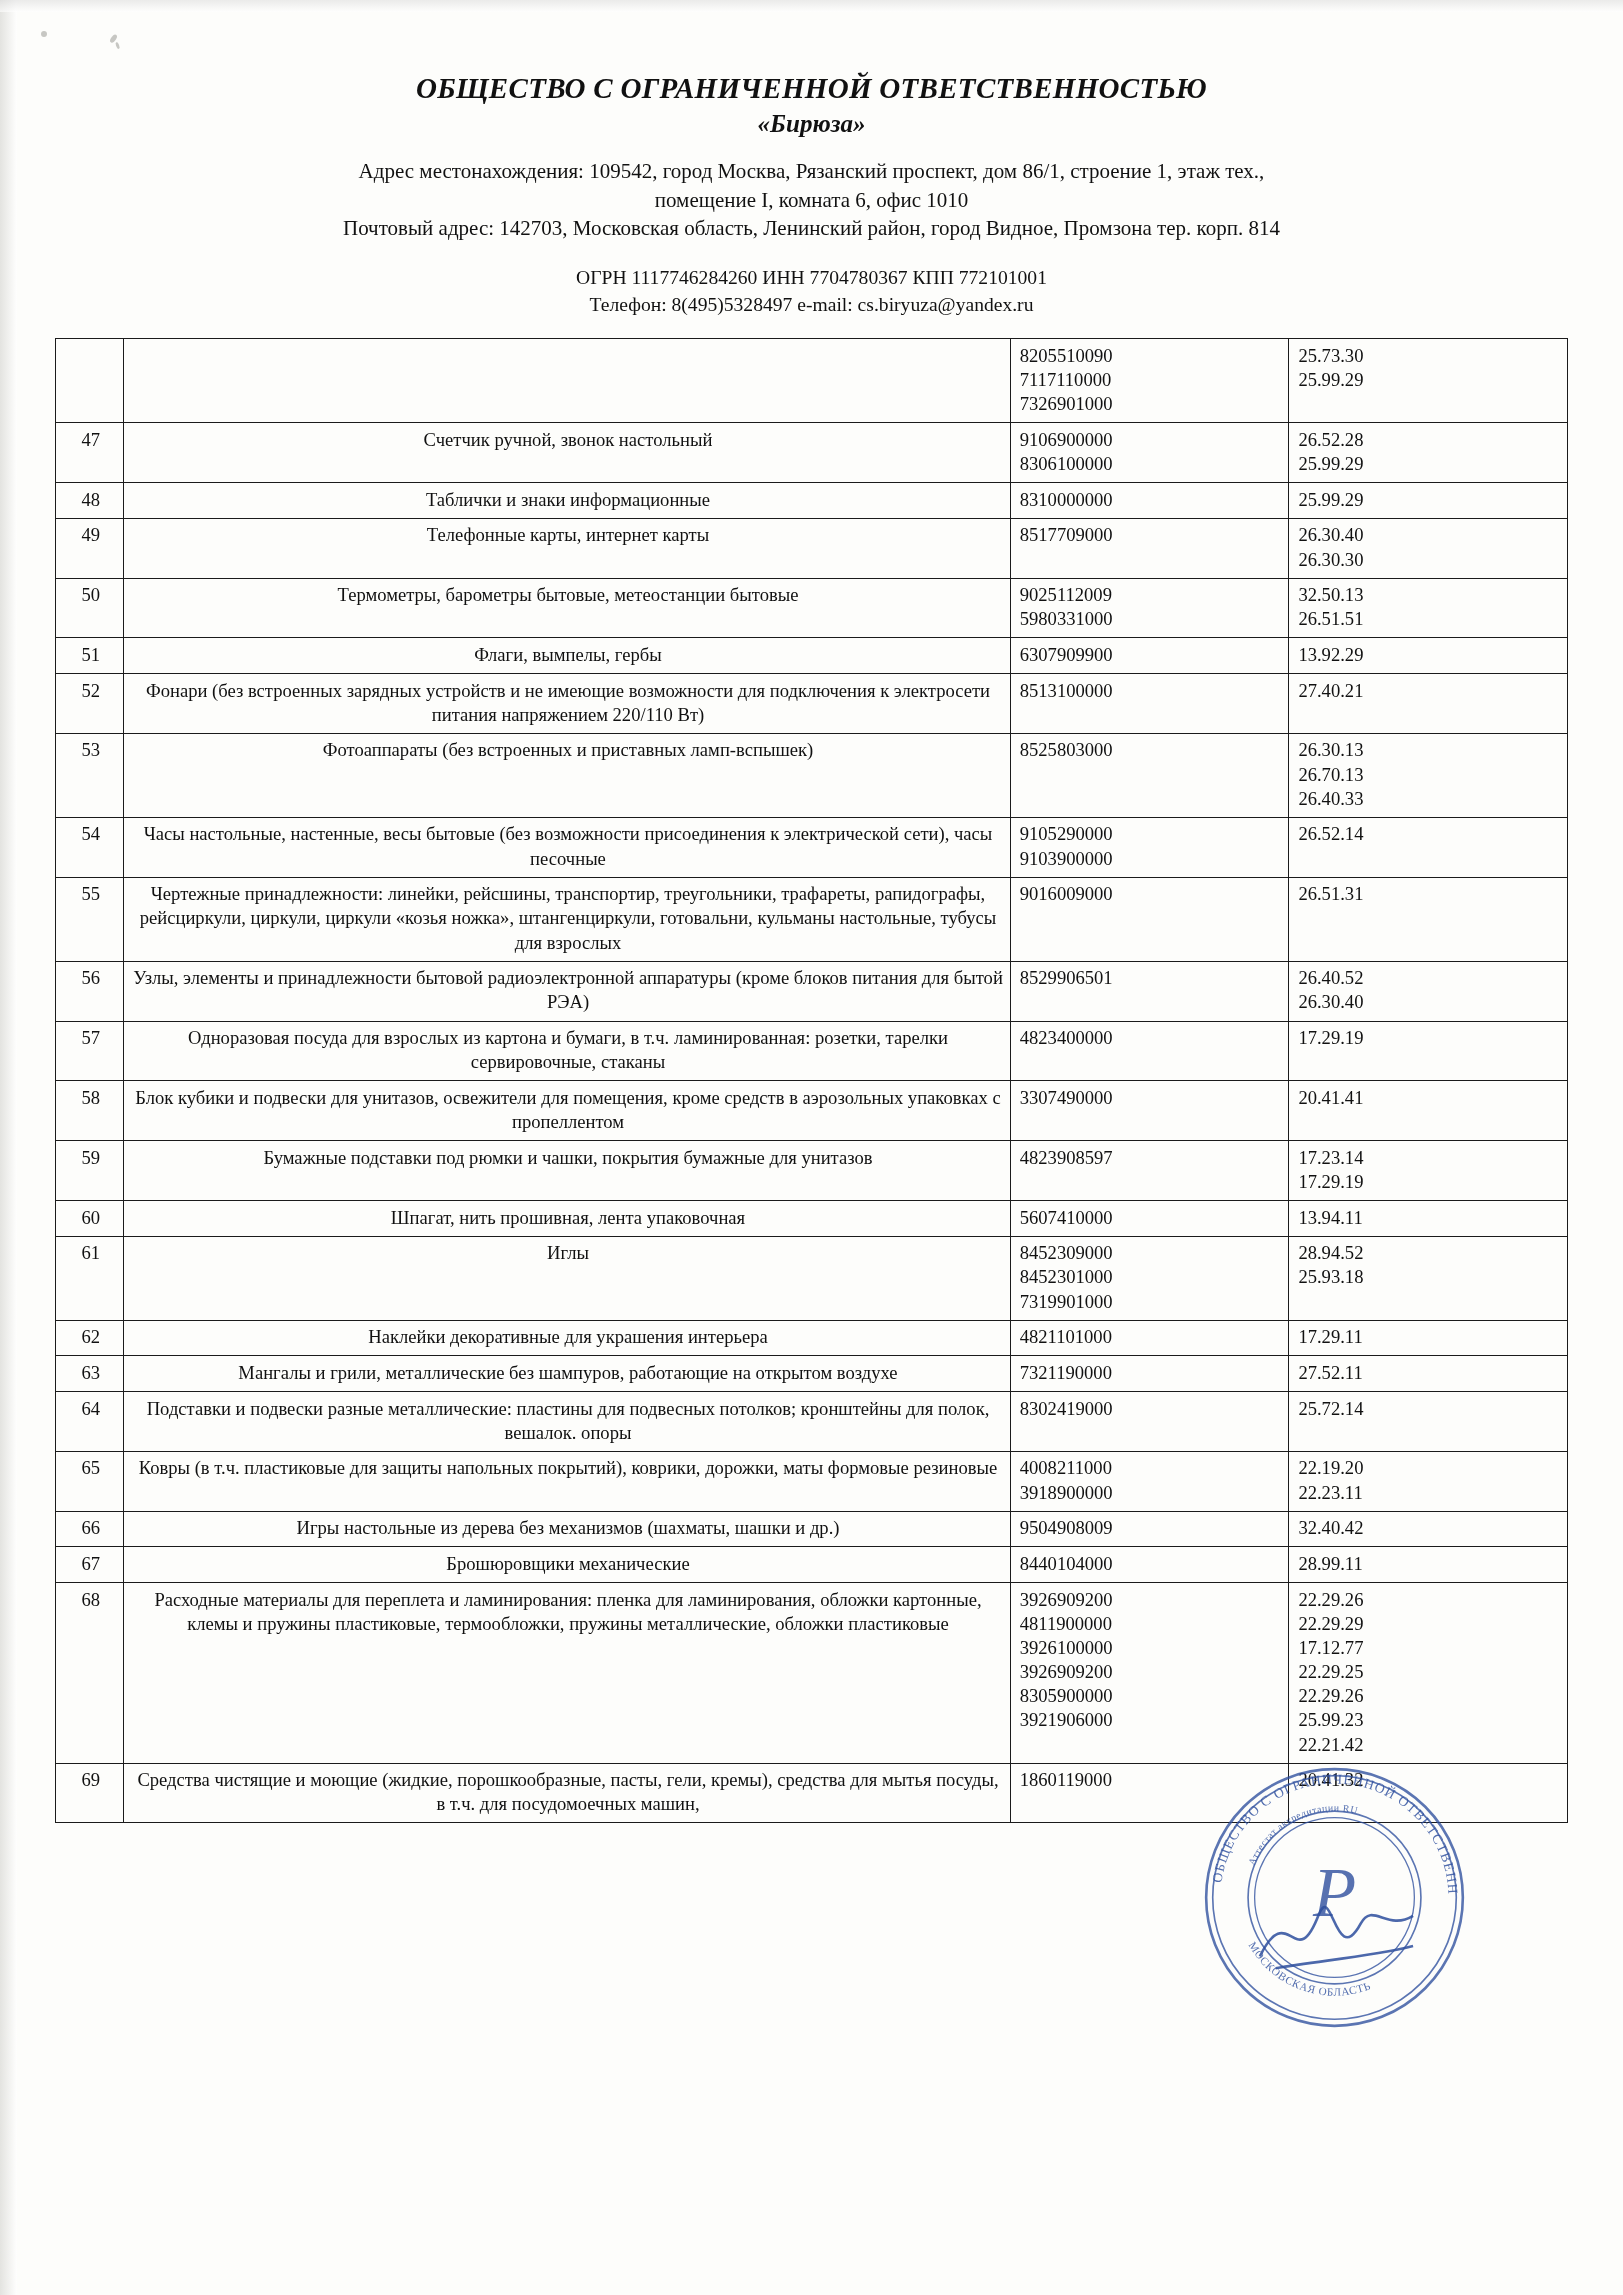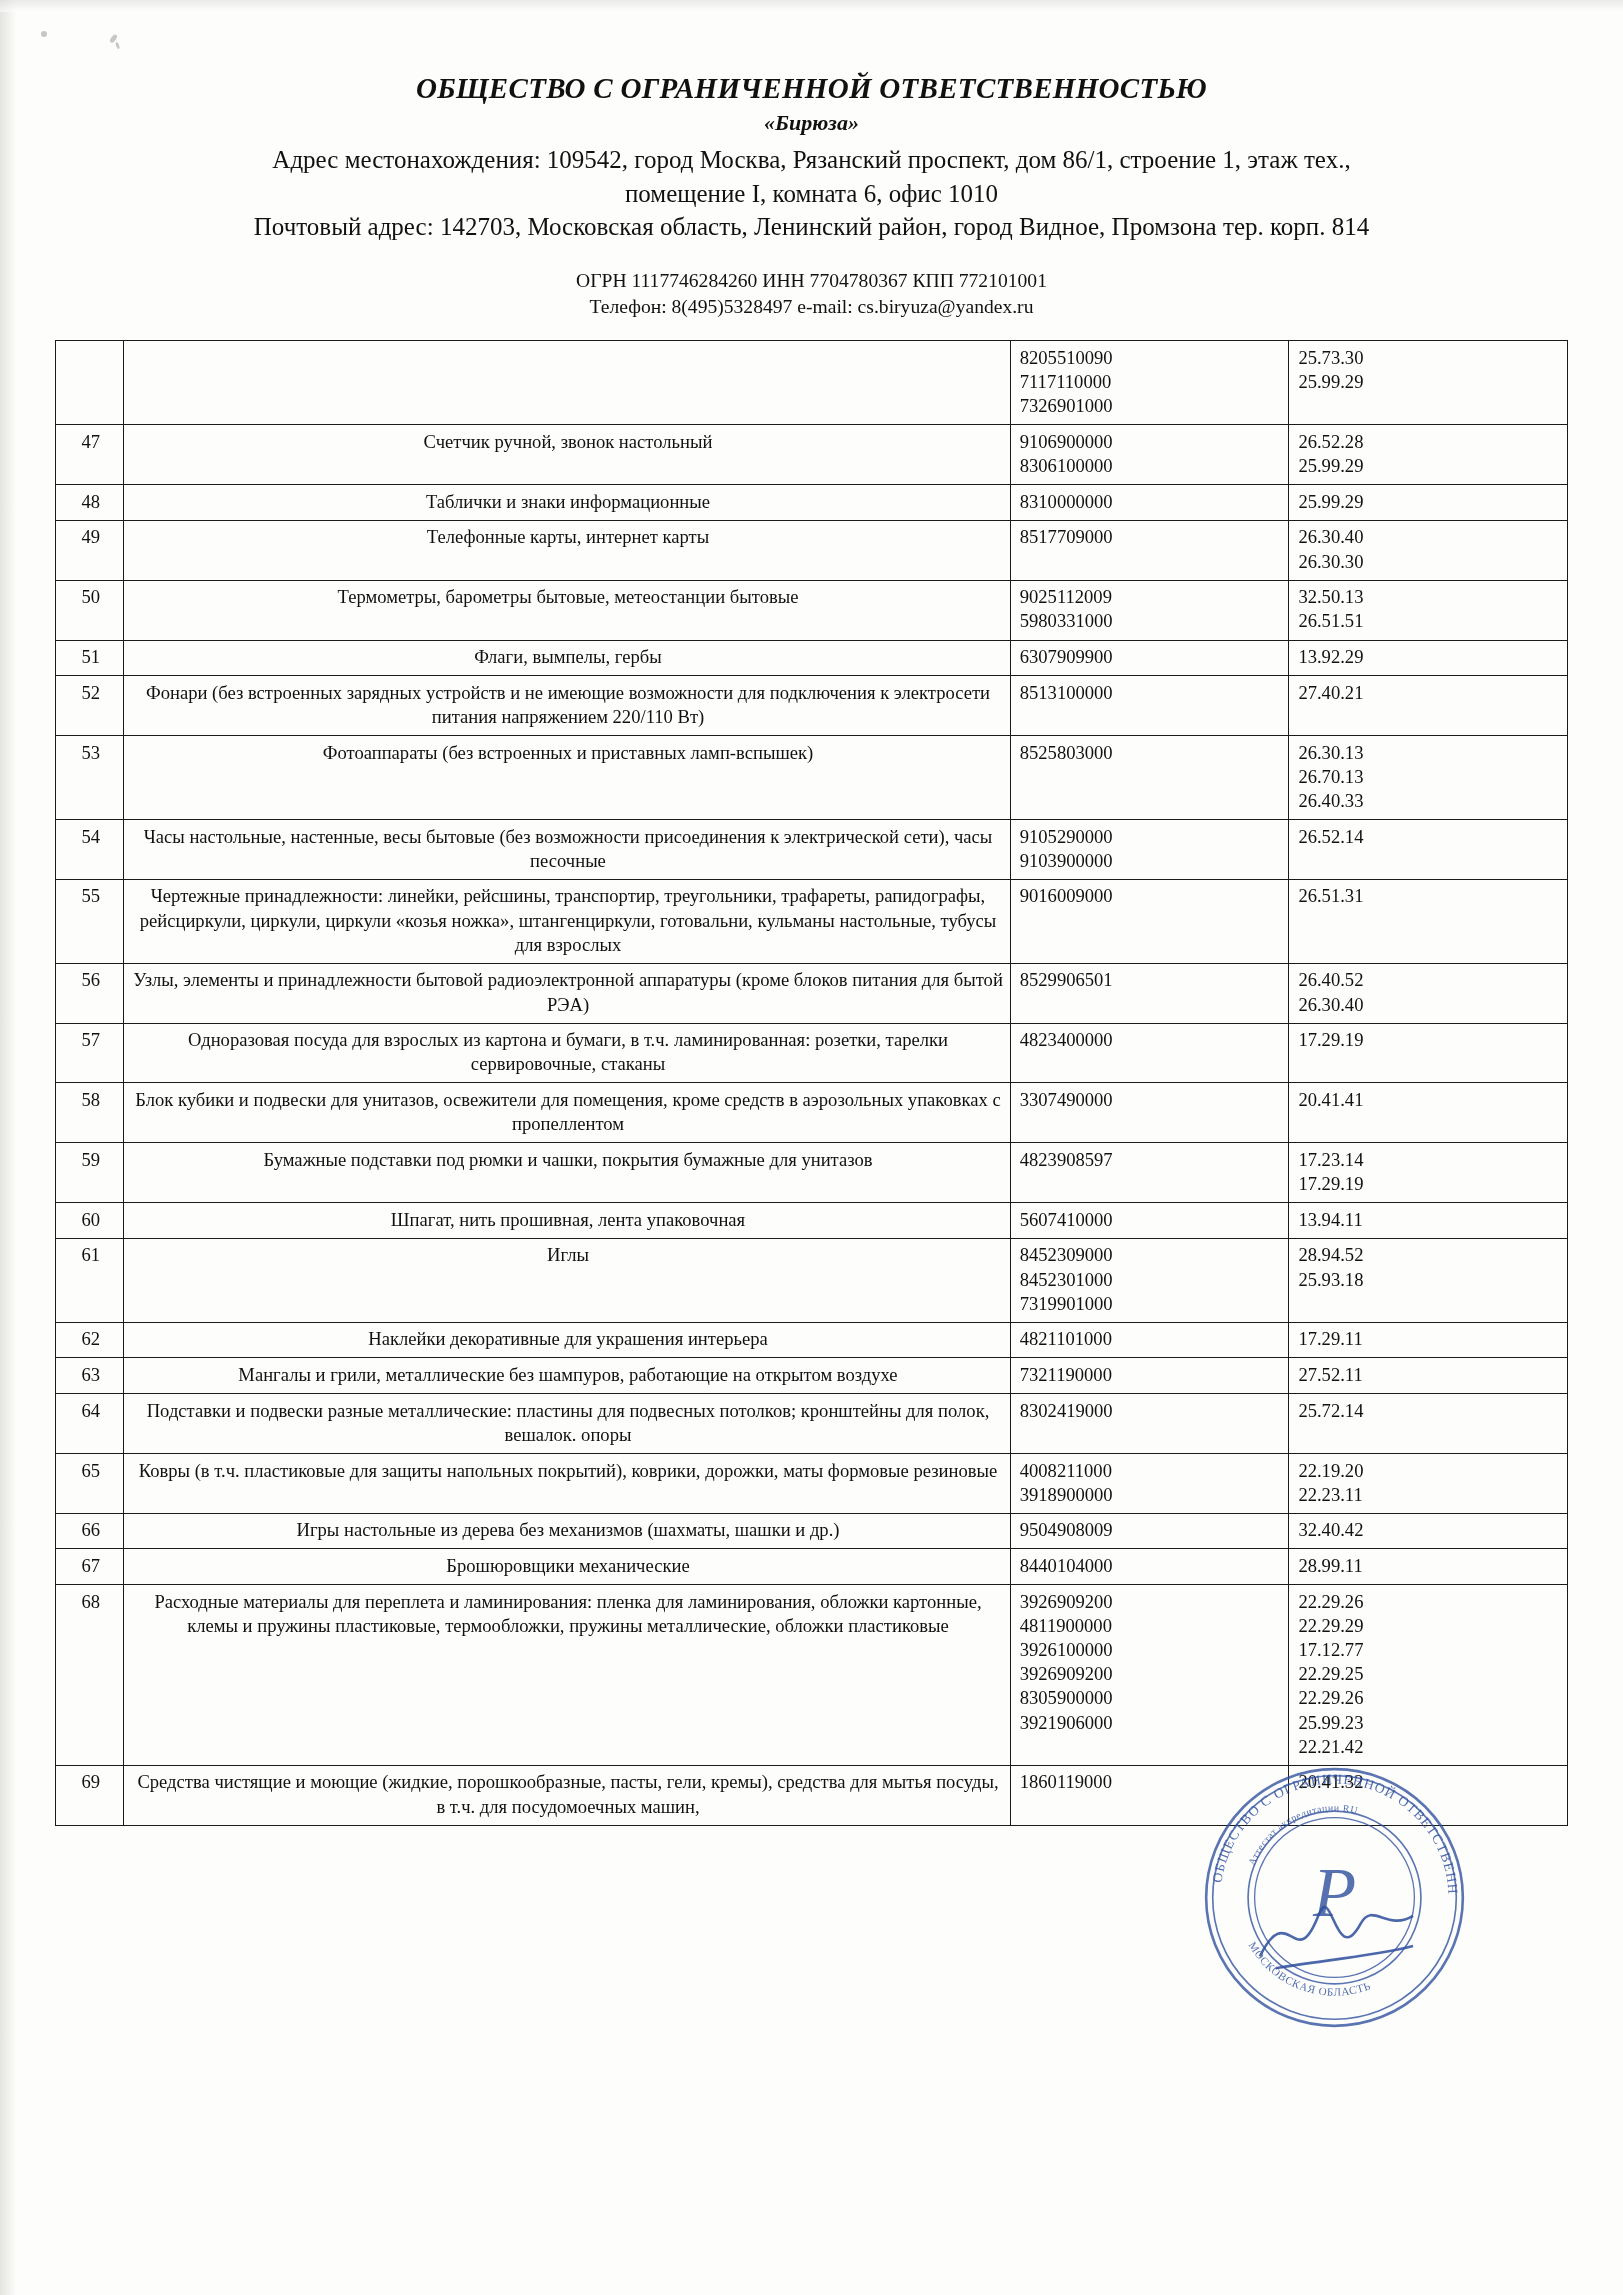--- a/index.html
+++ b/index.html
@@ -56,28 +56,28 @@
     margin-top: 71px;
   }
   .org-title {
     font-size: 29px;
     font-weight: bold;
     font-style: italic;
     letter-spacing: 0.3px;
     line-height: 1.18;
   }
   .org-name {
-    font-size: 22px;
+    font-size: 25px;
     font-weight: bold;
     font-style: italic;
     margin-top: 5.2px;
   }
   .addr-block {
-    margin-top: 7px;
-    font-size: 25px;
+    margin-top: 19px;
+    font-size: 21px;
     line-height: 1.34;
     padding: 0 216px;
   }
   .addr-line {
     display: block;
   }
   .reg-block {
     margin-top: 23.6px;
     font-size: 19.6px;
     line-height: 1.36;

